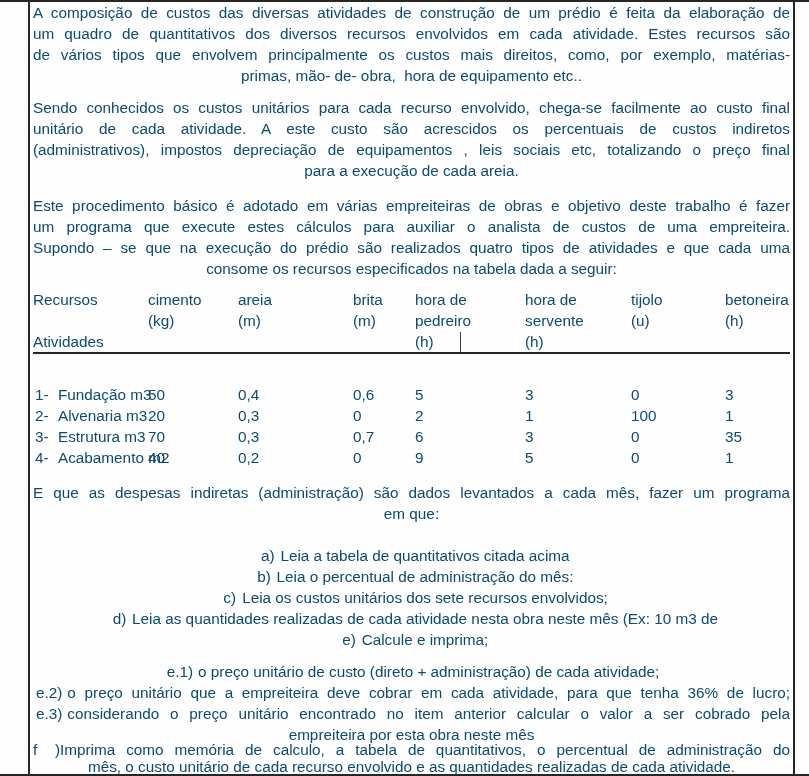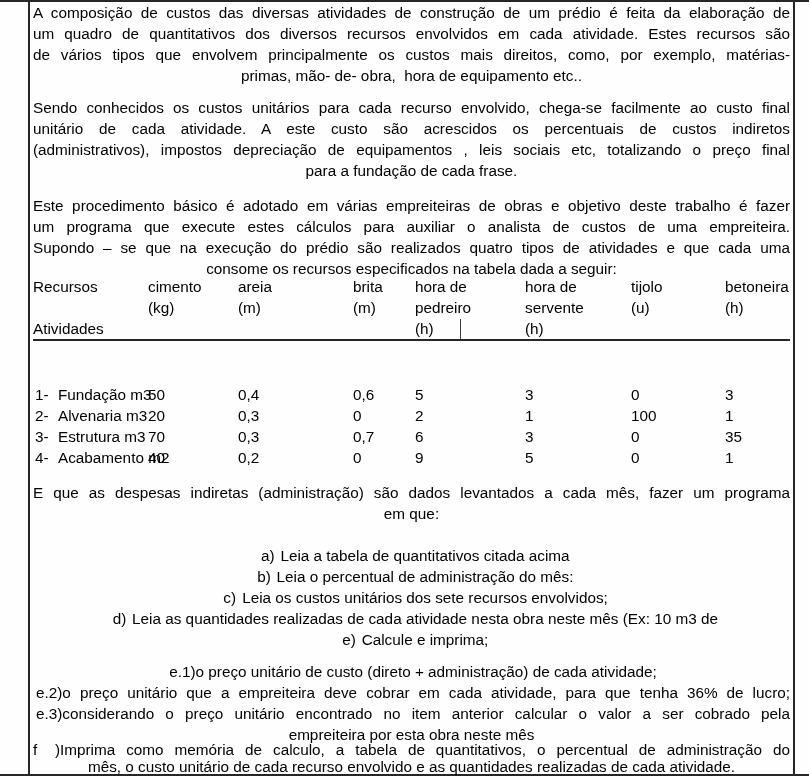--- a/index.html
+++ b/index.html
@@ -5,21 +5,21 @@
   * { margin: 0; padding: 0; box-sizing: border-box; }
   html, body { background: #fff; }
   .page {
     position: relative;
     width: 809px;
     height: 776px;
     background: #fefefe;
     font-family: "Liberation Sans", sans-serif;
     font-size: 15.3px;
     line-height: 21px;
-    color: #000000;
+    color: #0c4a6e;
     overflow: hidden;
   }
   .bline { position: absolute; background: #262626; }
   .b-top    { left: 0; top: 0; width: 809px; height: 2px; }
   .b-bottom { left: 0; top: 774px; width: 809px; height: 2px; }
   .b-left   { left: 28px; top: 0; width: 2px; height: 776px; }
   .b-right  { left: 793px; top: 0; width: 2px; height: 776px; }
 
   .content { position: absolute; left: 33px; top: 0; width: 757px; height: 776px; }
   .block { position: absolute; left: 0; width: 757px; }
@@ -36,21 +36,21 @@
   .trow .c { text-align: left; white-space: nowrap; }
   .trow .c0 { text-align: left; white-space: nowrap; }
   .hrule { position: absolute; left: 0; top: 63px; width: 757px; height: 2px; background: #262626; }
   .vbar { position: absolute; left: 427px; top: 43px; width: 1px; height: 22px; background: #3a3a3a; }
 
   .rownum { display: inline-block; width: 25px; padding-left: 2px; }
   .lmark  { display: inline-block; width: 25px; margin-left: 2px; }
   .cont   { padding-left: 27px; }
 
   .esec-line { padding-left: 3px; }
-  .emark { }
+  .emark { margin-right: 5px; }
   .fmark { display: inline-block; width: 27px; }
   .f-block { line-height: 17px; }
 </style>
 </head>
 <body>
 
 <div class="page">
   <div class="bline b-top"></div>
   <div class="bline b-bottom"></div>
   <div class="bline b-left"></div>
@@ -62,31 +62,31 @@
       <div class="jline">A composição de custos das diversas atividades de construção de um prédio é feita da elaboração de</div>
       <div class="jline">um quadro de quantitativos dos diversos recursos envolvidos em cada atividade. Estes recursos são</div>
       <div class="jline">de vários tipos que envolvem principalmente os custos mais direitos, como, por exemplo, matérias-</div>
       <div class="nline">primas, mão- de- obra,  hora de equipamento etc..</div>
     </div>
 
     <div class="block" style="top:97px">
       <div class="jline">Sendo conhecidos os custos unitários para cada recurso envolvido, chega-se facilmente ao custo final</div>
       <div class="jline">unitário de cada atividade. A este custo são acrescidos os percentuais de custos indiretos</div>
       <div class="jline">(administrativos), impostos depreciação de equipamentos , leis sociais etc, totalizando o preço final</div>
-      <div class="nline">para a fundação de cada frase.</div>
+      <div class="nline">para a execução de cada areia.</div>
     </div>
 
     <div class="block" style="top:195px">
       <div class="jline">Este procedimento básico é adotado em várias empreiteiras de obras e objetivo deste trabalho é fazer</div>
       <div class="jline">um programa que execute estes cálculos para auxiliar o analista de custos de uma empreiteira.</div>
       <div class="jline">Supondo – se que na execução do prédio são realizados quatro tipos de atividades e que cada uma</div>
       <div class="nline">consome os recursos especificados na tabela dada a seguir:</div>
     </div>
 
-    <div class="block" style="top:276px;height:65px">
+    <div class="block" style="top:289px;height:65px">
       <div class="trow">
         <div class="c0">Recursos</div>
         <div class="c">cimento</div>
         <div class="c">areia</div>
         <div class="c">brita</div>
         <div class="c">hora de</div>
         <div class="c">hora de</div>
         <div class="c">tijolo</div>
         <div class="c">betoneira</div>
       </div>

